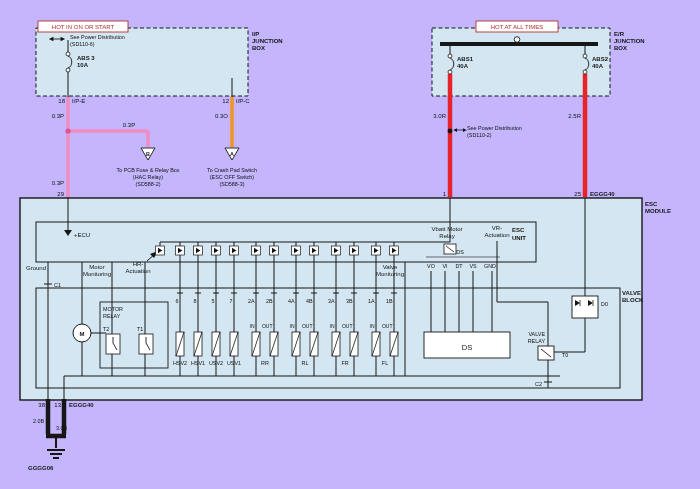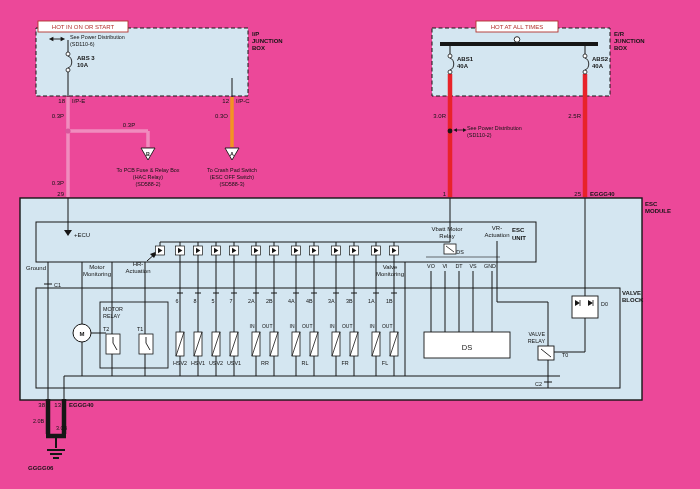--- a/index.html
+++ b/index.html
@@ -1,16 +1,16 @@
 <!DOCTYPE html>
 <html><head>
 <meta charset="utf-8">
 <style>
   html,body{margin:0;padding:0;background:#ffffff;}
-  .stage{position:relative;width:700px;height:489px;background:#ec4899;overflow:hidden;}
+  .stage{position:relative;width:700px;height:489px;background:#c4b5fd;overflow:hidden;}
   svg{position:absolute;left:0;top:0;font-family:"Liberation Sans",sans-serif;}
   svg text{font-size:6px;fill:#141414;}
   .sm{font-size:5.4px;}
   .xs{font-size:5px;}
   .big{font-size:7.5px;}
   .b{font-weight:bold;}
   .mid{text-anchor:middle;}
   .end{text-anchor:end;}
   .red{fill:#b2312d;}
 </style>

